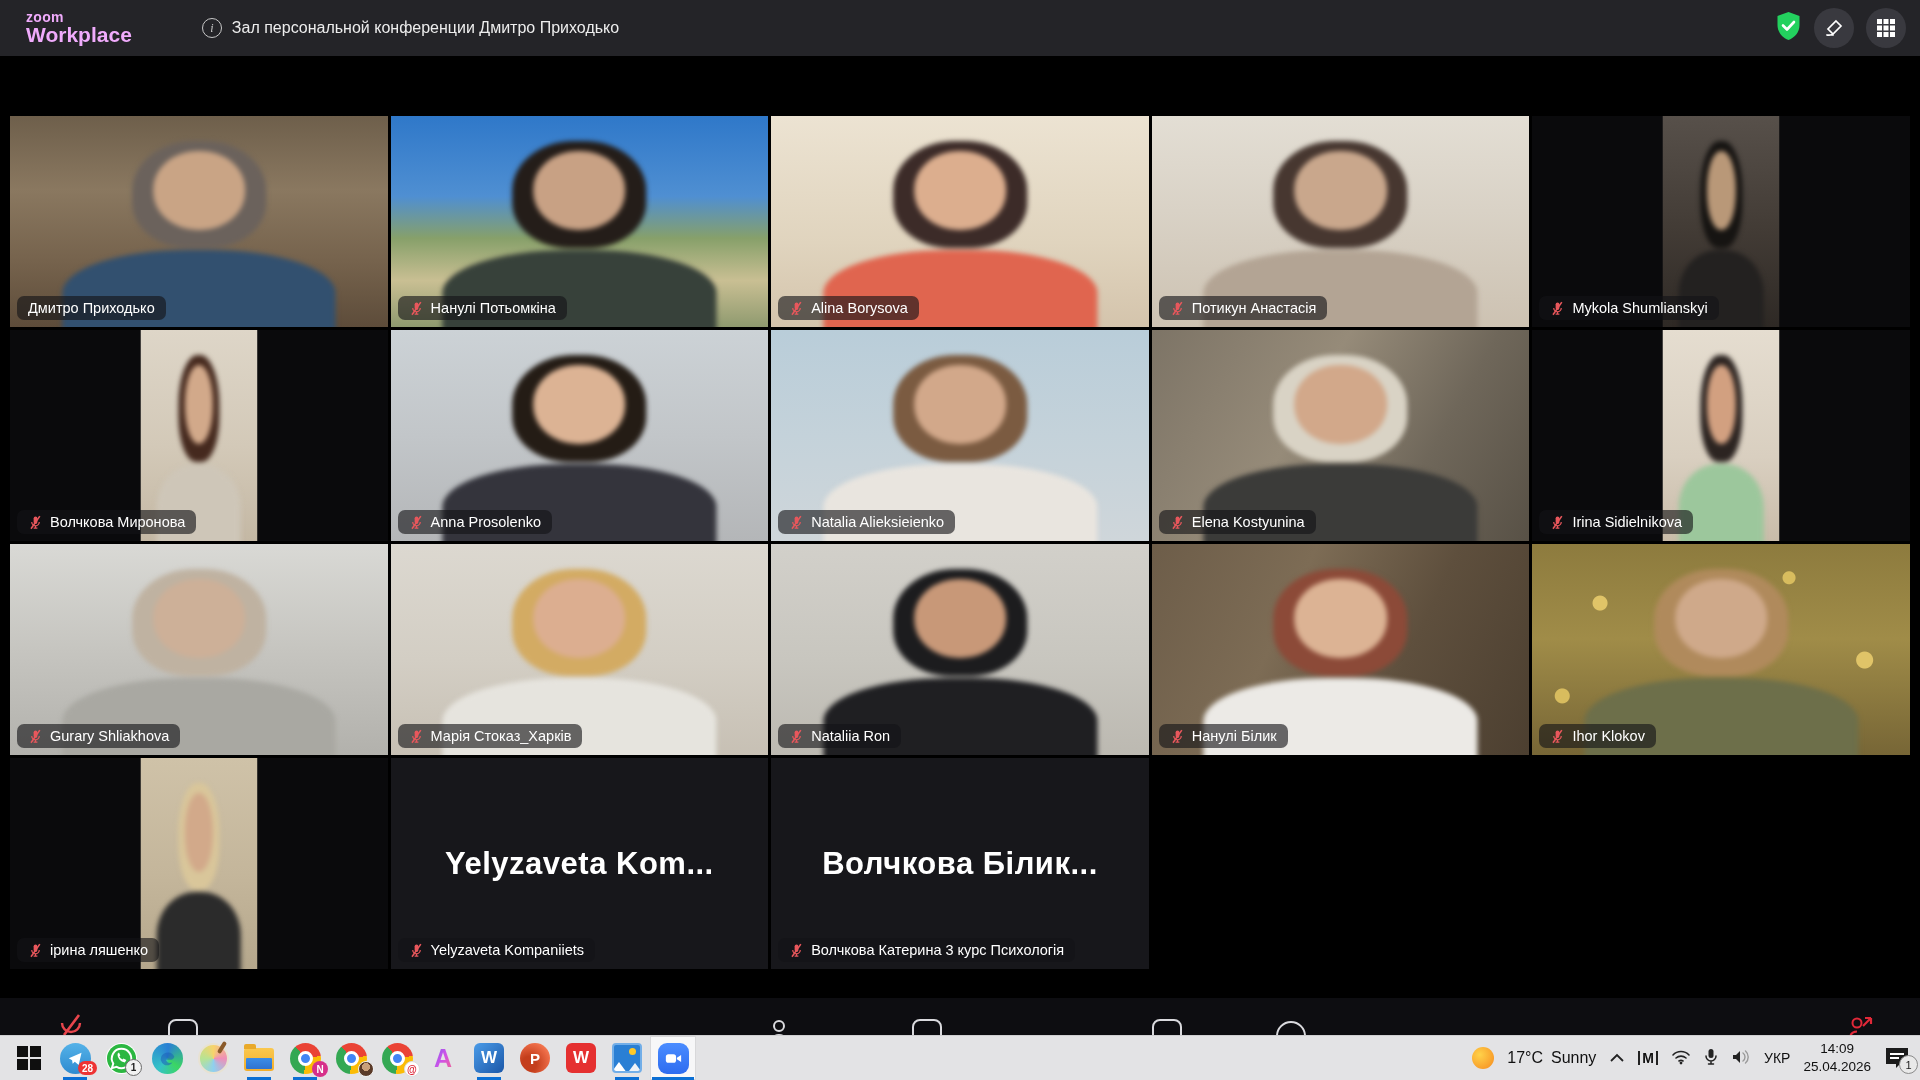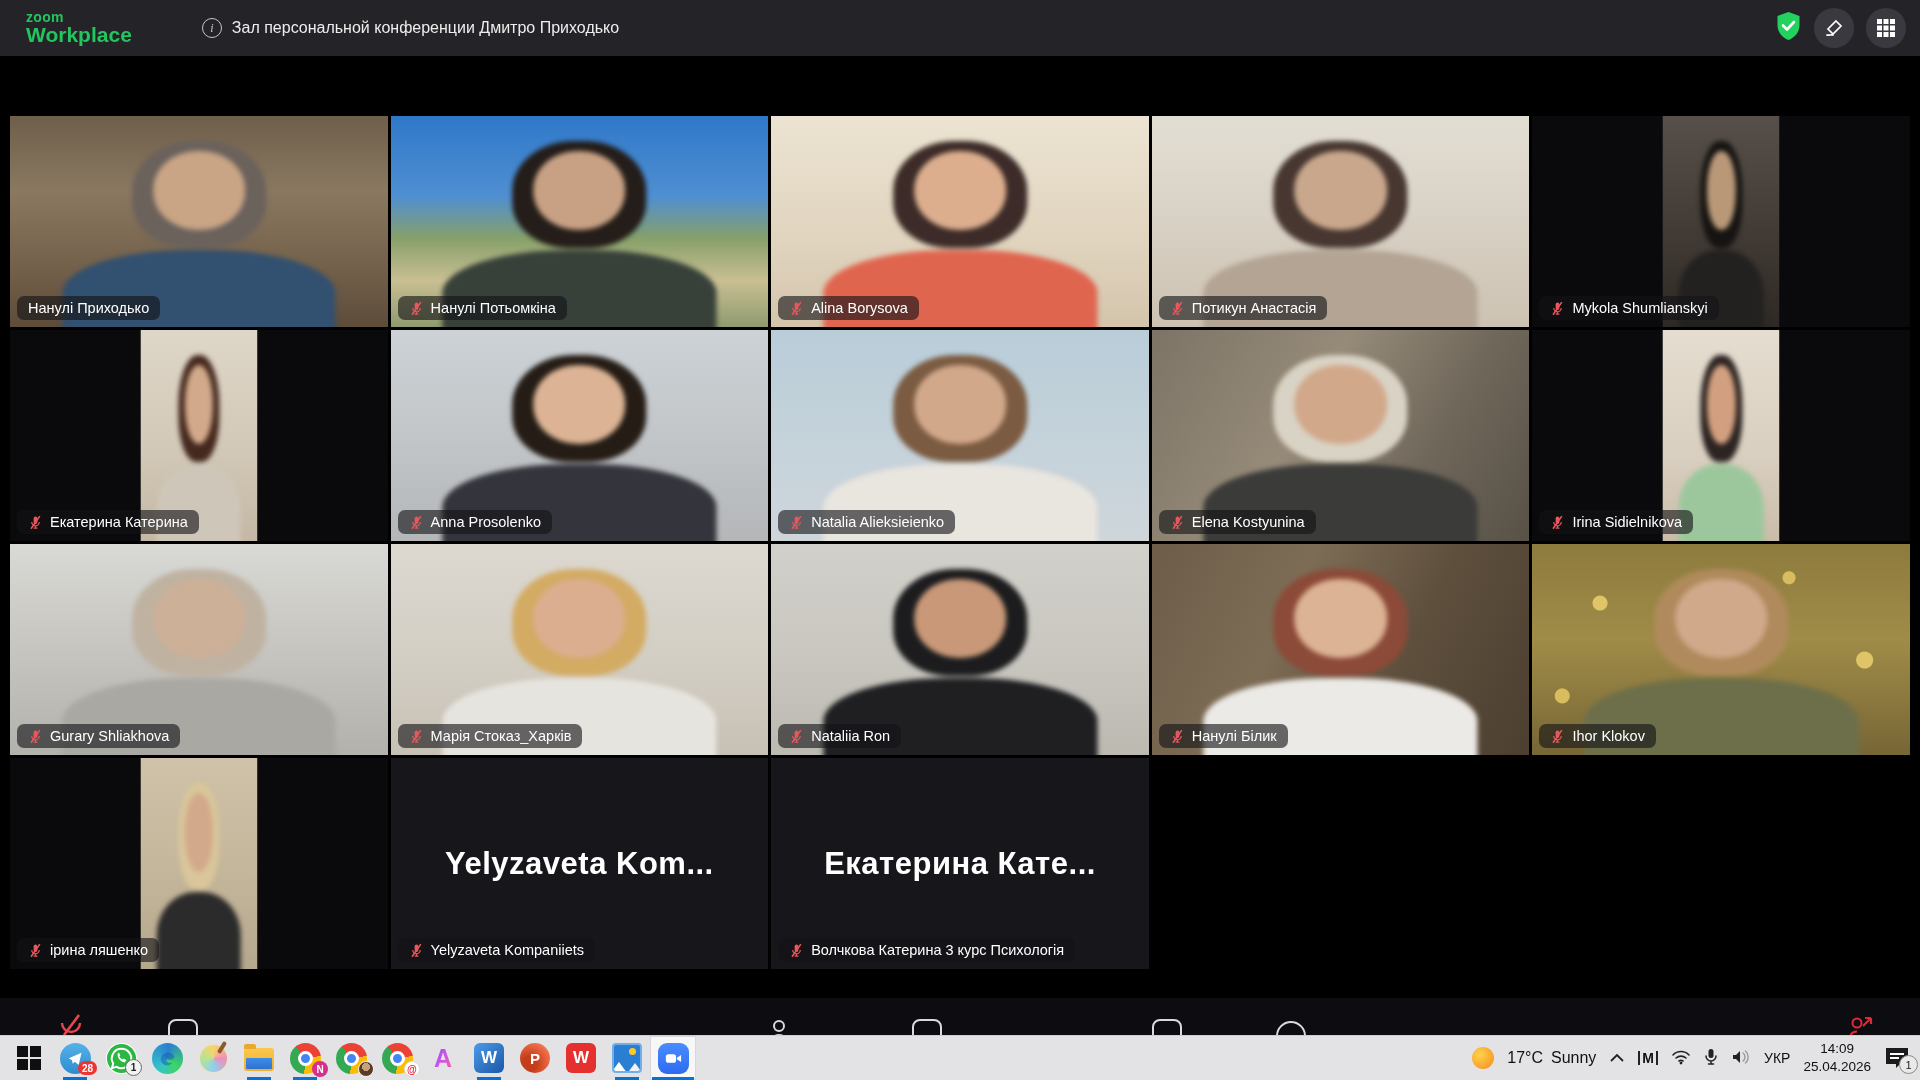--- a/index.html
+++ b/index.html
@@ -2,21 +2,21 @@
 <html><head>
 <meta charset="utf-8">
 <style>
   html,body{margin:0;padding:0;}
   body{width:1920px;height:1080px;background:#000;overflow:hidden;position:relative;
        font-family:"Liberation Sans","DejaVu Sans",sans-serif;}
 
   
   .topbar{position:absolute;top:0;left:0;width:1920px;height:56px;background:#242428;
           display:flex;align-items:center;}
-  .logo{margin-left:26px;color:#22c55e;line-height:1.05;}
+  .logo{margin-left:26px;color:#f0abfc;line-height:1.05;}
   .logo .l1{font-size:14px;font-weight:bold;letter-spacing:.3px;}
   .logo .l2{font-size:21px;font-weight:600;}
   .title-wrap{display:flex;align-items:center;gap:10px;margin-left:70px;color:#ededed;font-size:16px;}
   .info-icon{width:18px;height:18px;border:1.5px solid #c8c8c8;border-radius:50%;display:flex;
              align-items:center;justify-content:center;font-size:12px;color:#c8c8c8;
              font-family:"Liberation Serif",serif;font-style:italic;}
   .topbar-right{margin-left:auto;display:flex;align-items:center;gap:12px;margin-right:14px;}
   .circle-btn{width:40px;height:40px;border-radius:50%;background:#39393f;display:flex;
               align-items:center;justify-content:center;}
 
@@ -148,21 +148,21 @@
 
 <div class="grid" id="grid">
     <div class="tile active">
       <div class="scene" style="background: linear-gradient(rgb(110, 95, 75) 0%, rgb(138, 120, 96) 35%, rgb(117, 98, 76) 70%, rgb(93, 76, 58) 100%);"></div>
       <div class="person">
         <div class="p-hair" style="background: rgb(107, 98, 92);"></div>
         <div class="p-face" style="background: rgb(201, 164, 133);"></div>
         <div class="p-torso" style="background: rgb(50, 80, 111);"></div>
       </div>
       <div class="name-pill">
-        <span>Нанулі Приходько</span>
+        <span>Дмитро Приходько</span>
       </div>
     </div>
     <div class="tile">
       <div class="scene" style="background: linear-gradient(rgb(47, 120, 201) 0%, rgb(79, 143, 210) 38%, rgb(135, 160, 106) 58%, rgb(201, 191, 147) 78%, rgb(143, 154, 111) 100%);"></div>
       <div class="person">
         <div class="p-hair" style="background: rgb(36, 29, 25);"></div>
         <div class="p-face" style="background: rgb(200, 161, 132);"></div>
         <div class="p-torso" style="background: rgb(55, 65, 58);"></div>
       </div>
       <div class="name-pill">
@@ -247,21 +247,21 @@
       </div>
       <div class="name-pill">
         <span style="display: flex;">
           <svg width="15" height="15" viewBox="0 0 16 16">
     <rect x="6" y="1.5" width="4" height="8" rx="2" fill="#e8575c"></rect>
     <path d="M4 7.5a4 4 0 0 0 8 0" stroke="#e8575c" stroke-width="1.3" fill="none"></path>
     <path d="M8 11.5v2.5M6 14h4" stroke="#e8575c" stroke-width="1.3"></path>
     <path d="M12.6 1.2L3.2 14.6" stroke="#e8575c" stroke-width="1.7"></path>
   </svg>
         </span>
-        <span>Екатерина Катерина</span>
+        <span>Волчкова Миронова</span>
       </div>
     </div>
     <div class="tile">
       <div class="scene" style="background: linear-gradient(rgb(204, 210, 214) 0%, rgb(194, 198, 201) 50%, rgb(180, 182, 184) 100%);"></div>
       <div class="person">
         <div class="p-hair" style="background: rgb(36, 28, 21);"></div>
         <div class="p-face" style="background: rgb(220, 179, 148);"></div>
         <div class="p-torso" style="background: rgb(52, 52, 60);"></div>
       </div>
       <div class="name-pill">
@@ -459,21 +459,21 @@
     <rect x="6" y="1.5" width="4" height="8" rx="2" fill="#e8575c"></rect>
     <path d="M4 7.5a4 4 0 0 0 8 0" stroke="#e8575c" stroke-width="1.3" fill="none"></path>
     <path d="M8 11.5v2.5M6 14h4" stroke="#e8575c" stroke-width="1.3"></path>
     <path d="M12.6 1.2L3.2 14.6" stroke="#e8575c" stroke-width="1.7"></path>
   </svg>
         </span>
         <span>Yelyzaveta Kompaniiets</span>
       </div>
     </div>
     <div class="tile off">
-      <div class="big-name">Екатерина  Кате...</div>
+      <div class="big-name">Волчкова  Білик...</div>
       <div class="name-pill">
         <span style="display: flex;">
           <svg width="15" height="15" viewBox="0 0 16 16">
     <rect x="6" y="1.5" width="4" height="8" rx="2" fill="#e8575c"></rect>
     <path d="M4 7.5a4 4 0 0 0 8 0" stroke="#e8575c" stroke-width="1.3" fill="none"></path>
     <path d="M8 11.5v2.5M6 14h4" stroke="#e8575c" stroke-width="1.3"></path>
     <path d="M12.6 1.2L3.2 14.6" stroke="#e8575c" stroke-width="1.7"></path>
   </svg>
         </span>
         <span>Волчкова Катерина 3 курс Психологія</span>

